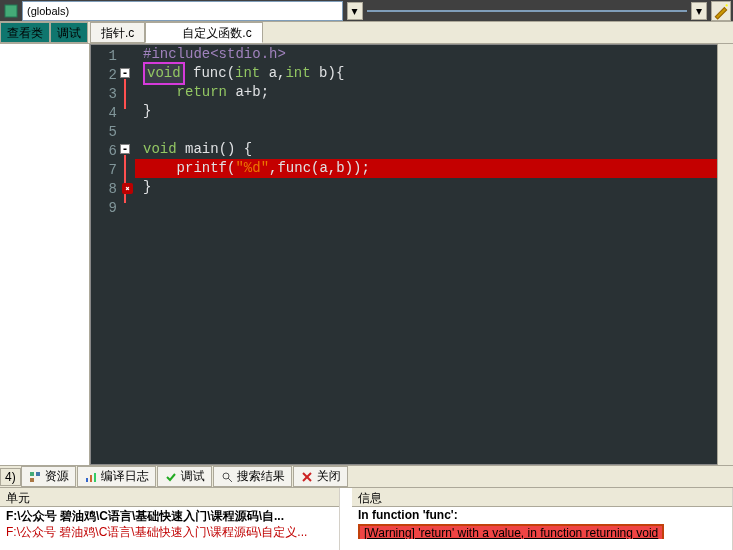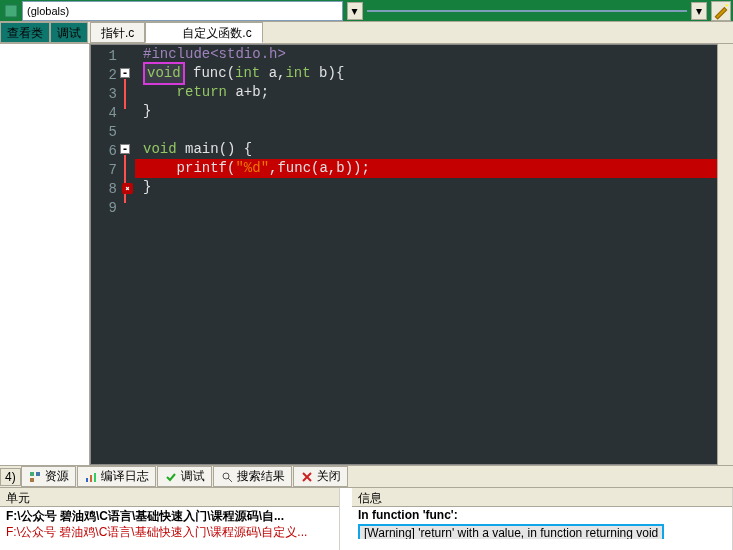--- a/index.html
+++ b/index.html
@@ -1,18 +1,18 @@
 <!DOCTYPE html>
 <html><head>
 <meta charset="utf-8">
 <style>
 * { margin: 0; padding: 0; box-sizing: border-box; }
 body { font-family: "Microsoft YaHei", SimSun, sans-serif; font-size: 12px; background: #f0f0f0; width: 733px; height: 550px; overflow: hidden; position: relative; }
 
-.top-bar { display: flex; align-items: center; height: 22px; background: #15803d; border-bottom: 1px solid #aca899; }
+.top-bar { display: flex; align-items: center; height: 22px; background: #404040; border-bottom: 1px solid #aca899; }
 .top-icon { width: 14px; height: 14px; margin: 0 4px; }
 .combo { font: 11px/18px sans-serif; border: 1px solid #7f9db9; background: #fff; padding: 0 4px; flex: 1; margin-right: 4px; }
 .combo-small { width: 340px; }
 .dropdown-btn { width: 16px; height: 18px; background: #ece9d8; border: 1px solid #aca899; margin-right: 4px; display: inline-flex; align-items: center; justify-content: center; }
 .wand { width: 20px; height: 20px; border: 1px solid #aca899; background: #ece9d8; margin-right: 2px; }
 
 .left-tabs { position: absolute; top: 22px; left: 0; width: 90px; height: 22px; background: #ece9d8; display: flex; border-bottom: 1px solid #aca899; }
 .tab { border: 1px solid #aca899; background: #0f766e; padding: 2px 6px; font-size: 12px; white-space: nowrap; }
 
 .file-tabs { position: absolute; top: 22px; left: 90px; right: 0; height: 22px; background: #ece9d8; display: flex; border-bottom: 1px solid #aca899; }
@@ -46,21 +46,21 @@
 .btab-num { border: 1px solid #aca899; padding: 1px 4px; }
 
 .btable { display: flex; height: 63px; font-size: 12px; gap: 12px; }
 .bcol { border-right: 1px solid #d4d0c8; }
 .bcol.unit { width: 340px; }
 .bcol.info { flex: 1; }
 .bhead { background: #ece9d8; border-bottom: 1px solid #aca899; padding: 2px 6px; height: 19px; }
 .brow { padding: 1px 6px; height: 16px; white-space: nowrap; overflow: hidden; }
 .brow.bold { font-weight: bold; }
 .brow.red { color: #c00000; }
-.warn-box { display: inline-block; border: 2px solid #0ea5e9; padding: 0 4px; background: #e5e5e5; }
+.warn-box { display: inline-block; border: 2px solid #c2410c; padding: 0 4px; background: #ef4444; text-decoration: underline; }
 
 .left-panel { position: absolute; top: 44px; left: 0; width: 90px; bottom: 85px; background: #fff; border-right: 1px solid #aca899; }
 </style>
 </head>
 <body>
 
 <div class="top-bar">
   <div class="top-icon">
     <svg viewBox="0 0 14 14">
         <rect x="1" y="1" width="12" height="12" fill="#4a7" stroke="#275"></rect>

